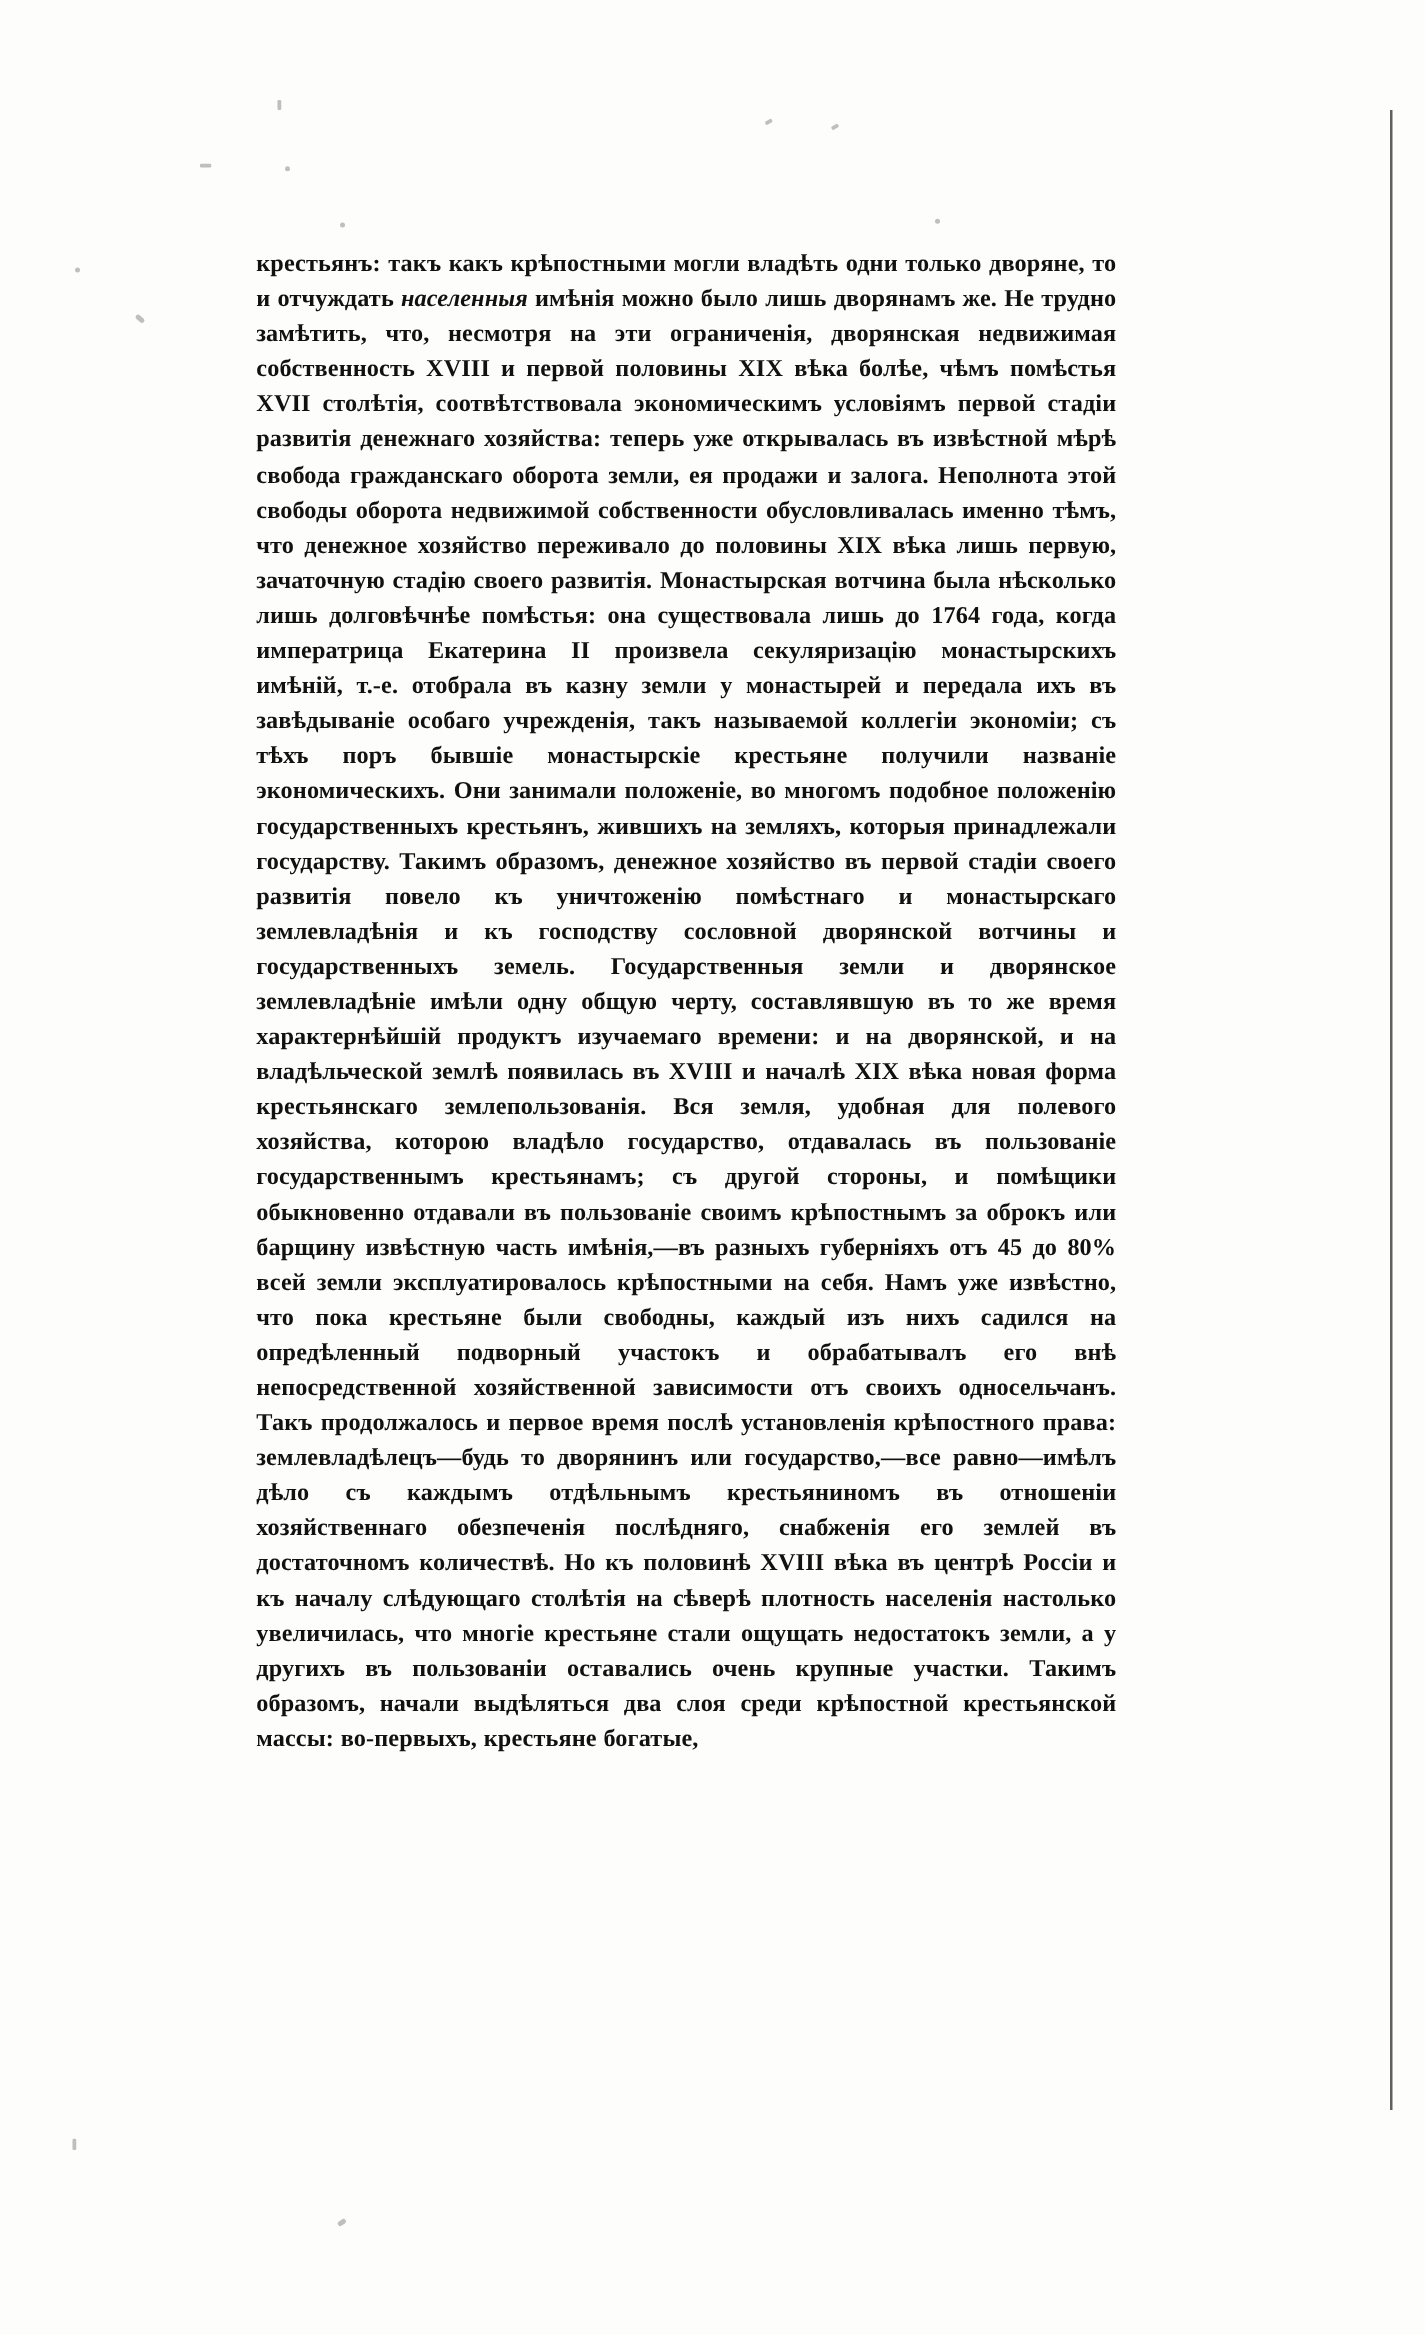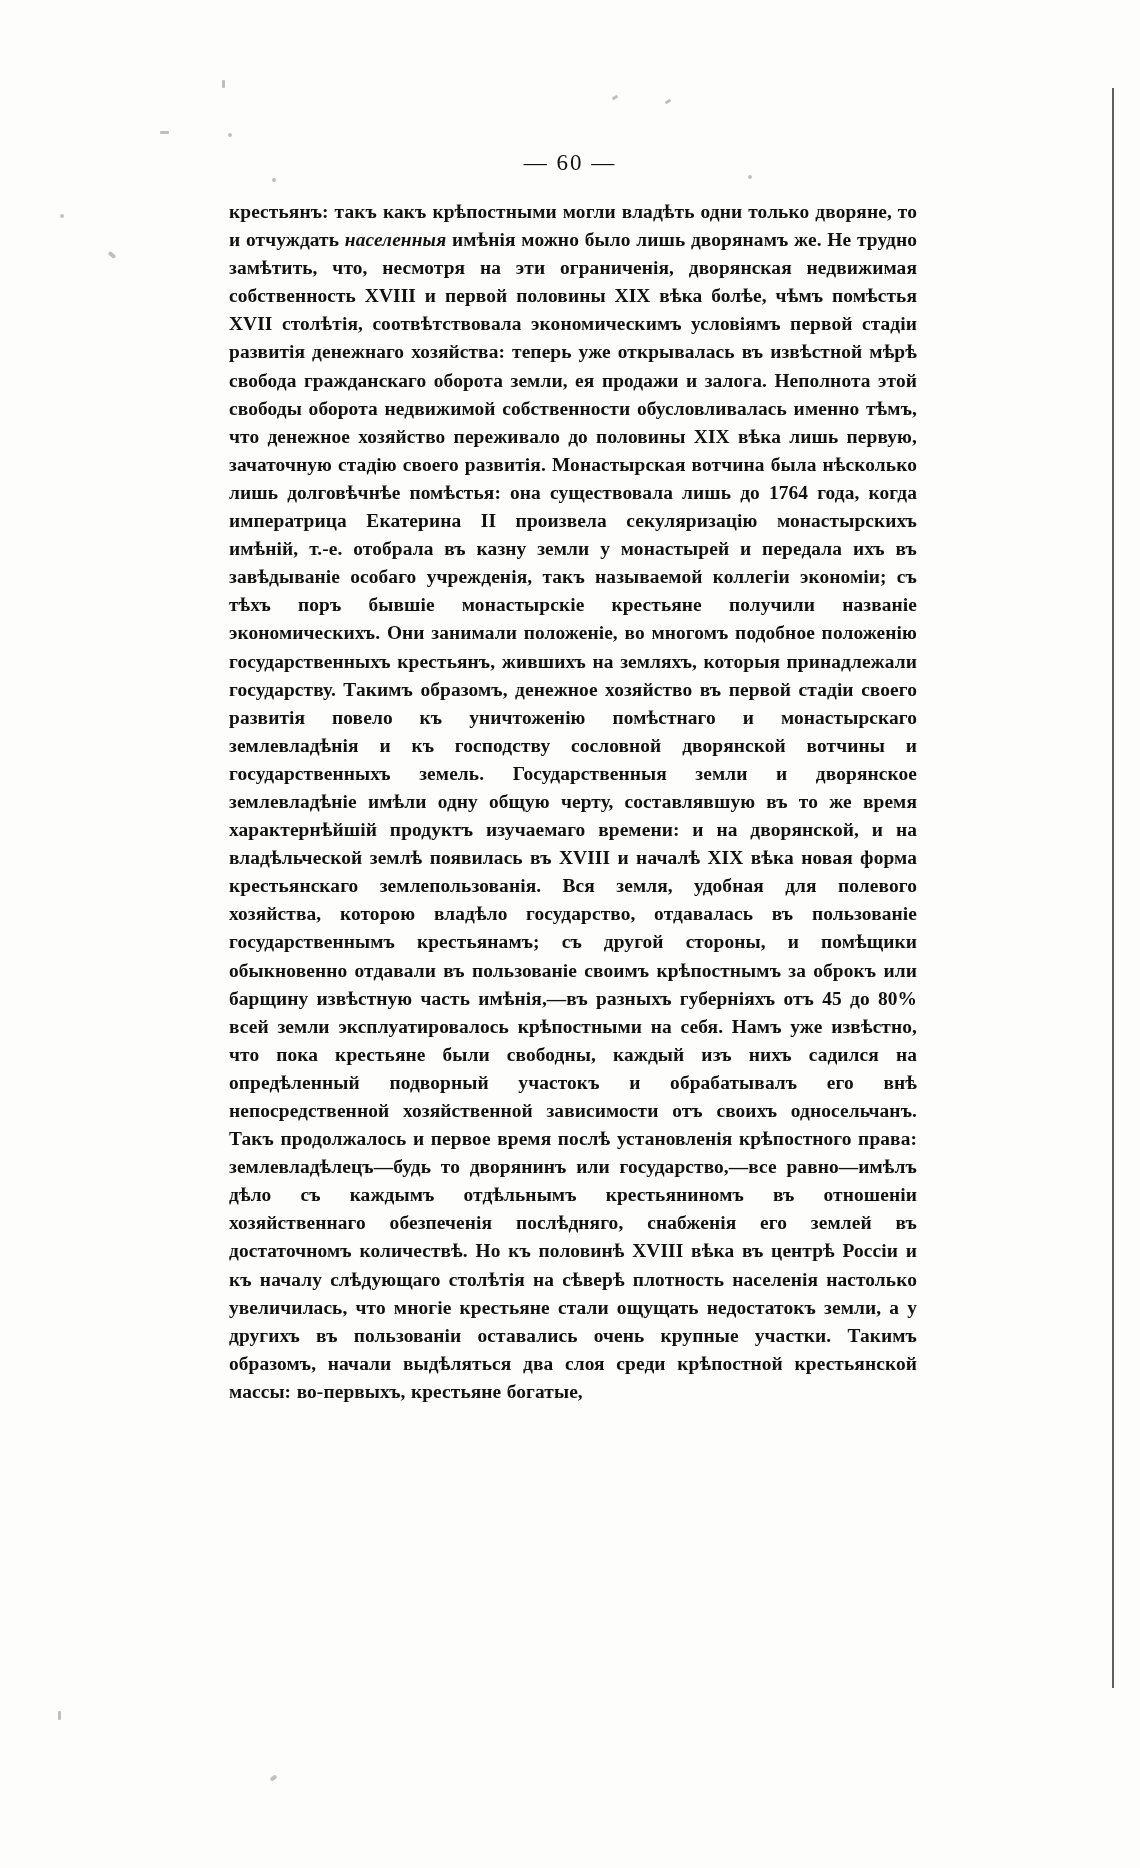--- a/index.html
+++ b/index.html
@@ -52,21 +52,20 @@
     color: #111;
     font-family: "Liberation Serif", serif;
   }
 
   .text-column {
     position: absolute;
     top: 198px;
     left: 205px;
     width: 688px;
     color: #111;
-    margin-left: 24px;
   }
 
   .para {
     margin: 0;
     font-size: 19.4px;
     line-height: 28.1px;
     text-align: justify;
     text-align-last: left;
     font-family: "Liberation Serif", serif;
     letter-spacing: .1px;
@@ -94,19 +93,18 @@
   <div class="speck" style="left:228px;top:133px;width:4px;height:4px;"></div>
   <div class="speck" style="left:272px;top:178px;width:4px;height:4px;"></div>
   <div class="speck" style="left:60px;top:214px;width:4px;height:4px;"></div>
   <div class="speck" style="left:108px;top:253px;width:8px;height:4px;border-radius:2px;transform:rotate(40deg);"></div>
   <div class="speck" style="left:748px;top:175px;width:4px;height:4px;"></div>
   <div class="speck" style="left:58px;top:1711px;width:3px;height:9px;border-radius:1px;"></div>
   <div class="speck" style="left:270px;top:1776px;width:7px;height:4px;border-radius:2px;transform:rotate(-35deg);"></div>
 
   <div class="scan-edge"></div>
 
-  <div class="page-number">— 60 —</div>
 
   <div class="text-column">
     <p class="para">крестьянъ: такъ какъ крѣпостными могли владѣть одни только дворяне, то и отчуждать <i>населенныя</i> имѣнія можно было лишь дворянамъ же. Не трудно замѣтить, что, несмотря на эти ограниченія, дворянская недвижимая собственность XVIII и первой половины XIX вѣка болѣе, чѣмъ помѣстья XVII столѣтія, соотвѣтствовала экономическимъ условіямъ первой стадіи развитія денежнаго хозяйства: теперь уже открывалась въ извѣстной мѣрѣ свобода гражданскаго оборота земли, ея продажи и залога. Неполнота этой свободы оборота недвижимой собственности обусловливалась именно тѣмъ, что денежное хозяйство переживало до половины XIX вѣка лишь первую, зачаточную стадію своего развитія. Монастырская вотчина была нѣсколько лишь долговѣчнѣе помѣстья: она существовала лишь до 1764 года, когда императрица Екатерина II произвела секуляризацію монастырскихъ имѣній, т.-е. отобрала въ казну земли у монастырей и передала ихъ въ завѣдываніе особаго учрежденія, такъ называемой коллегіи экономіи; съ тѣхъ поръ бывшіе монастырскіе крестьяне получили названіе экономическихъ. Они занимали положеніе, во многомъ подобное положенію государственныхъ крестьянъ, жившихъ на земляхъ, которыя принадлежали государству. Такимъ образомъ, денежное хозяйство въ первой стадіи своего развитія повело къ уничтоженію помѣстнаго и монастырскаго землевладѣнія и къ господству сословной дворянской вотчины и государственныхъ земель. Государственныя земли и дворянское землевладѣніе имѣли одну общую черту, составлявшую въ то же время характернѣйшій продуктъ изучаемаго времени: и на дворянской, и на владѣльческой землѣ появилась въ XVIII и началѣ XIX вѣка новая форма крестьянскаго землепользованія. Вся земля, удобная для полевого хозяйства, которою владѣло государство, отдавалась въ пользованіе государственнымъ крестьянамъ; съ другой стороны, и помѣщики обыкновенно отдавали въ пользованіе своимъ крѣпостнымъ за оброкъ или барщину извѣстную часть имѣнія,—въ разныхъ губерніяхъ отъ 45 до 80% всей земли эксплуатировалось крѣпостными на себя. Намъ уже извѣстно, что пока крестьяне были свободны, каждый изъ нихъ садился на опредѣленный подворный участокъ и обрабатывалъ его внѣ непосредственной хозяйственной зависимости отъ своихъ односельчанъ. Такъ продолжалось и первое время послѣ установленія крѣпостного права: землевладѣлецъ—будь то дворянинъ или государство,—все равно—имѣлъ дѣло съ каждымъ отдѣльнымъ крестьяниномъ въ отношеніи хозяйственнаго обезпеченія послѣдняго, снабженія его землей въ достаточномъ количествѣ. Но къ половинѣ XVIII вѣка въ центрѣ Россіи и къ началу слѣдующаго столѣтія на сѣверѣ плотность населенія настолько увеличилась, что многіе крестьяне стали ощущать недостатокъ земли, а у другихъ въ пользованіи оставались очень крупные участки. Такимъ образомъ, начали выдѣляться два слоя среди крѣпостной крестьянской массы: во-первыхъ, крестьяне богатые,</p>
   </div>
 
 </div>
 
 </body></html>

